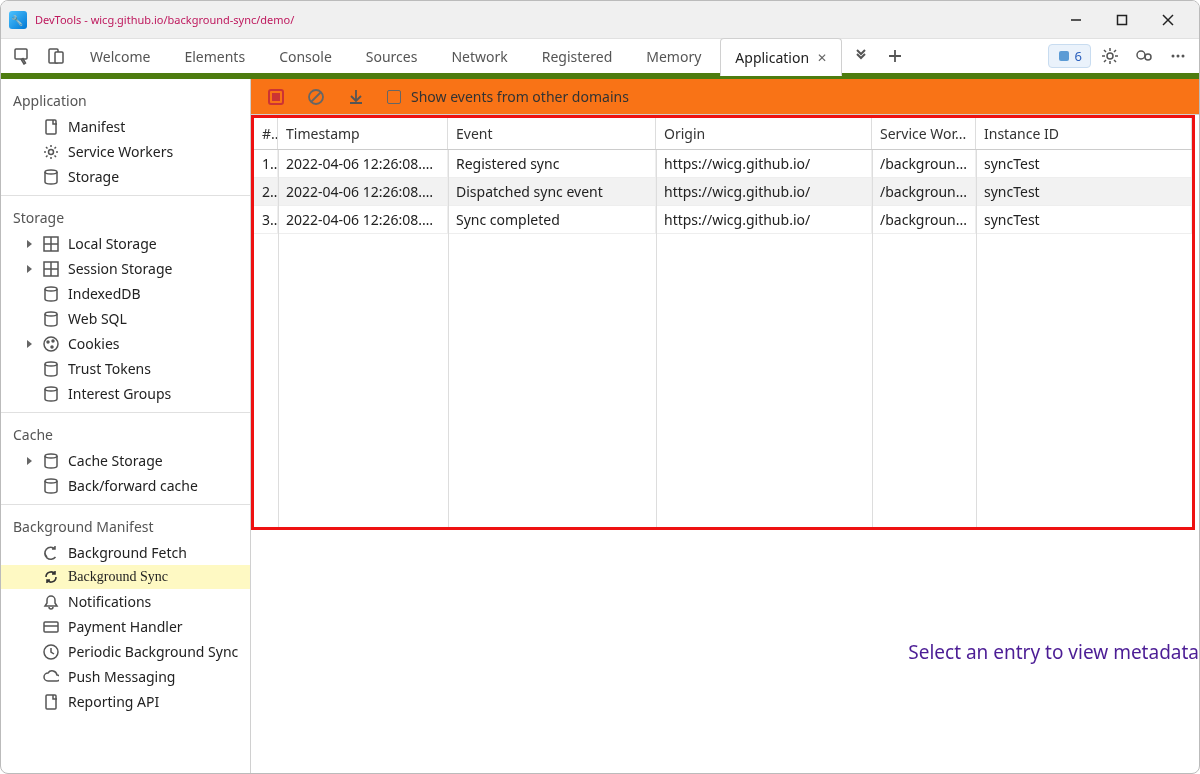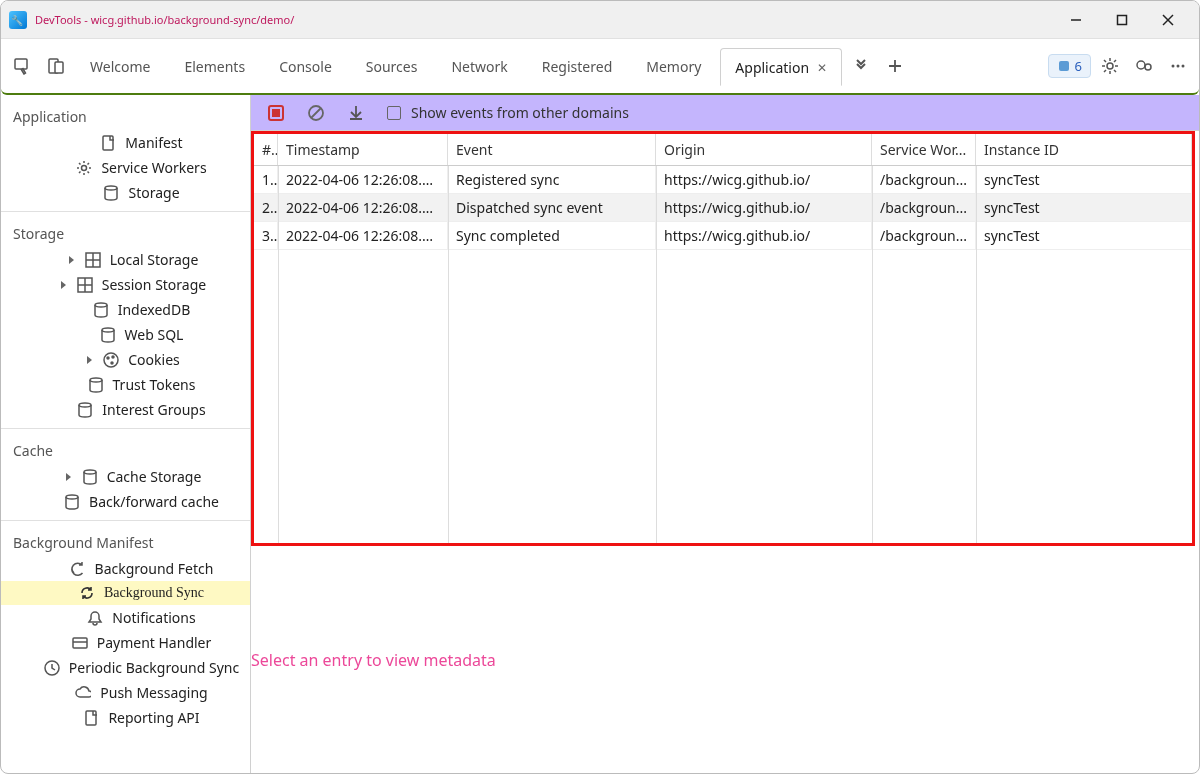--- a/index.html
+++ b/index.html
@@ -35,27 +35,26 @@
 }
 .titlebar .title { font-size: 11px; color: #be185d; flex: 1; }
 .titlebar .winbtn {
   width: 46px; height: 30px; display:flex; align-items:center; justify-content:center;
   color:#222; font-size:12px;
 }
 .titlebar .winbtn svg { stroke:#222; }
 
 
 .tabrow {
-  height: 56px;
+  height: 40px;
   display: flex;
   align-items: center;
-  border-bottom: 2px solid #4d7c0f;
+  border-bottom: 6px solid #4d7c0f;
   padding: 0 6px;
   gap: 4px;
-  border-radius: 6px;
 }
 .tabrow .iconbtn,
 .subtoolbar .iconbtn {
   width: 30px; height: 28px; display:flex;align-items:center;justify-content:center;
   color:#555;
 }
 .tabrow .tab {
   padding: 0 14px;
   height: 38px;
   display:flex; align-items:center; gap:8px;
@@ -90,21 +89,21 @@
 .sidesection {
   border-bottom:1px solid #e0e0e0;
   padding: 6px 0 6px 0;
 }
 .sidesection .heading {
   font-size:14px; color:#555; padding:6px 12px 4px 12px;
 }
 .sideitem {
   display:flex; align-items:center; gap:8px;
   padding: 3px 10px 3px 16px;
-  font-size:14px; color:#222;justify-content:center;
+  font-size:14px; color:#222;
 }
 .sideitem.sub { padding-left: 26px; }
 .sideitem.sub.withdisc::before {
   content:""; width:0;height:0;
   border-left:5px solid #666; border-top:4px solid transparent; border-bottom:4px solid transparent;
   margin-right:2px;
 }
 .sideitem.sub.nodisc::before {
   content:""; width:7px; display:inline-block;
 }
@@ -115,21 +114,21 @@
 .iconbox { width:18px; height:18px; display:flex; align-items:center; justify-content:center; color:#555;}
 .iconbox svg { width:16px; height:16px; }
 
 
 .main {
   flex:1; display:flex; flex-direction:column; min-width:0;
 }
 .subtoolbar {
   height:36px; display:flex; align-items:center; gap:10px;
   padding:0 10px; border-bottom:1px solid #d0d0d0;
-  background:#c4b5fd;
+  background:#f97316;
 }
 .subtoolbar .record {
   width:16px;height:16px;border:2px solid #c33; border-radius:3px;
   display:flex;align-items:center;justify-content:center;
 }
 .subtoolbar .record::after{ content:""; width:8px;height:8px; background:#c33;}
 .subtoolbar .checkbox {
   width:14px;height:14px;border:1.5px solid #666;border-radius:2px; margin-left:6px;
 }
 .subtoolbar .lbl { font-size:14px; color:#333;}
@@ -160,22 +159,22 @@
   content:""; position:absolute; top:0; bottom:0; left:0; right:0;
   background:
     linear-gradient(#ddd,#ddd) 24px 0 /1px 100% no-repeat,
     linear-gradient(#ddd,#ddd) 194px 0 /1px 100% no-repeat,
     linear-gradient(#ddd,#ddd) 402px 0 /1px 100% no-repeat,
     linear-gradient(#ddd,#ddd) 618px 0 /1px 100% no-repeat,
     linear-gradient(#ddd,#ddd) 722px 0 /1px 100% no-repeat;
   pointer-events:none;
 }
 .metadata {
-  flex:1; display:flex; align-items:center; justify-content:flex-start;
-  color:#ec4899; font-size:16px;
+  flex:1; display:flex; align-items:center; justify-content:flex-end;
+  color:#4c1d95; font-size:19px;
 }
 </style>
 </head>
 <body>
 
 <div class="titlebar">
   <div class="appicon">🔧</div>
   <div class="title">DevTools - wicg.github.io/background-sync/demo/</div>
   <div class="winbtn">
       <svg width="12" height="12">

